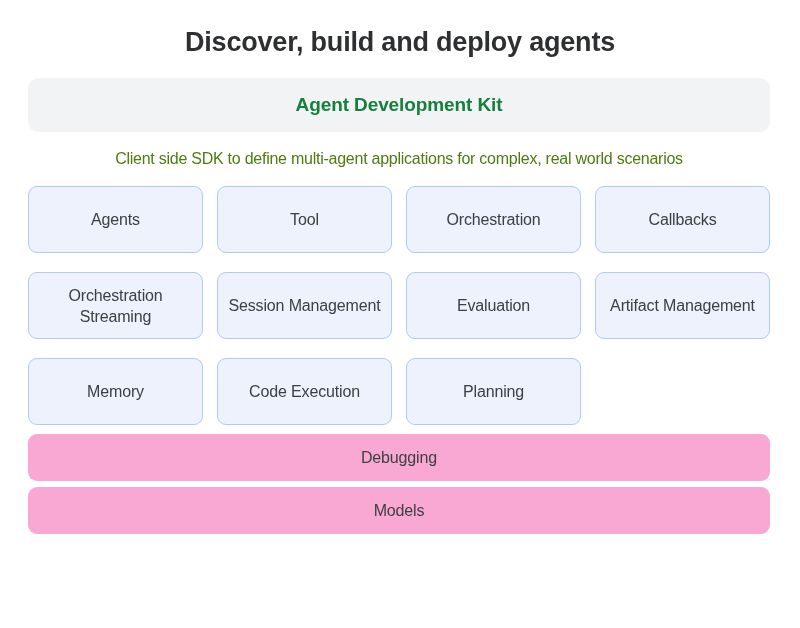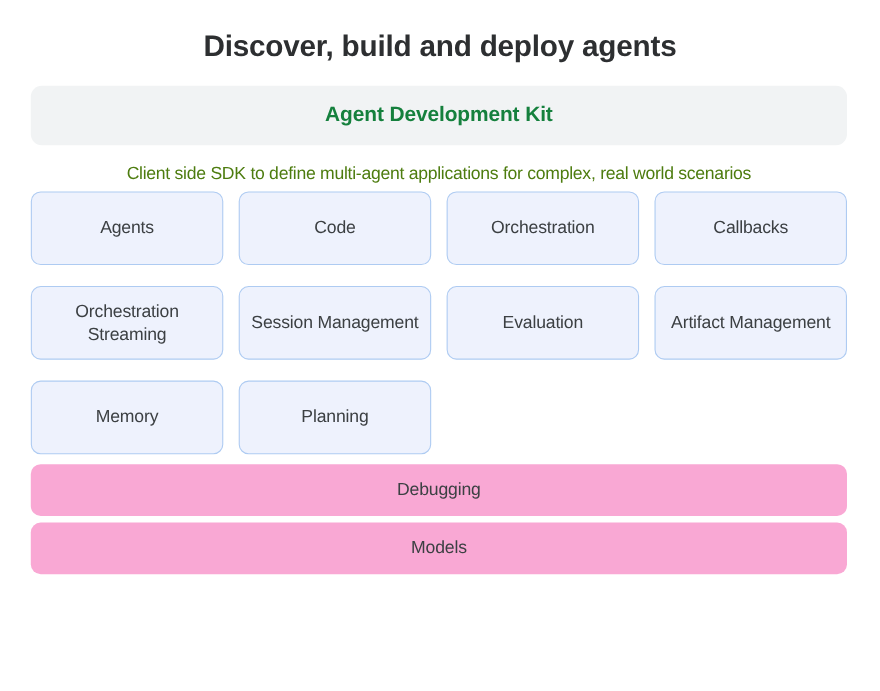--- a/index.html
+++ b/index.html
@@ -65,21 +65,21 @@
     align-items: center;
     justify-content: center;
     font-size: 16px;
     color: #4d7c0f;
     white-space: nowrap;
     letter-spacing: -0.25px;
   }
 
   
   .card-grid {
-    margin-top: 2px;
+    margin-top: 14px;
     display: grid;
     grid-template-columns: repeat(4, 1fr);
     column-gap: 14px;
     row-gap: 19px;
   }
 
   .feature-card {
     height: 67px;
     box-sizing: border-box;
     background: #eef2fd;
@@ -138,21 +138,21 @@
     <div class="subtitle">
       <span>Client side SDK to define multi-agent applications for complex, real world scenarios</span>
     </div>
 
     <div class="card-grid">
 
       <div class="feature-card">
         <span>Agents</span>
       </div>
       <div class="feature-card">
-        <span>Code</span>
+        <span>Tool</span>
       </div>
       <div class="feature-card">
         <span>Orchestration</span>
       </div>
       <div class="feature-card">
         <span>Callbacks</span>
       </div>
 
       <div class="feature-card">
         <span>Orchestration Streaming</span>
@@ -164,20 +164,23 @@
         <span>Evaluation</span>
       </div>
 
       <div class="feature-card">
         <span>Artifact Management</span>
       </div>
       <div class="feature-card">
         <span>Memory</span>
       </div>
       <div class="feature-card">
+        <span>Code Execution</span>
+      </div>
+      <div class="feature-card">
         <span>Planning</span>
       </div>
 
     </div>
 
     <div class="bar-stack">
       <div class="wide-bar">
         <span>Debugging</span>
       </div>
       <div class="wide-bar">

